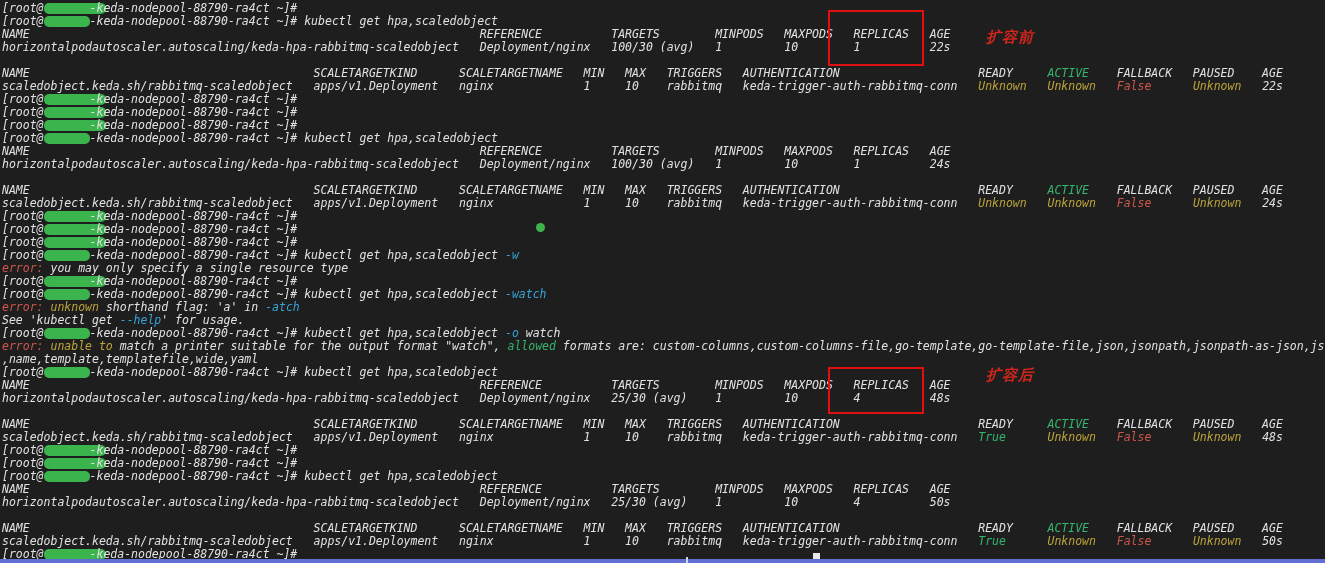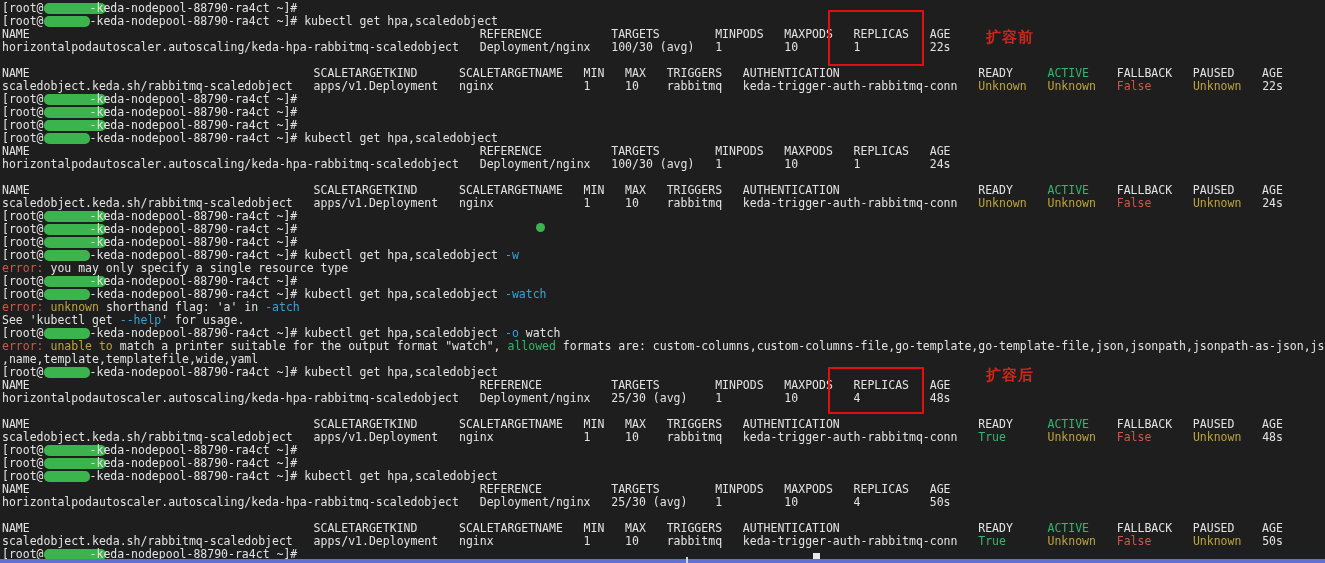--- a/index.html
+++ b/index.html
@@ -1,18 +1,18 @@
 <!DOCTYPE html>
 <html><head>
 <meta charset="utf-8">
 <style>
   html,body{margin:0;padding:0;}
   body{width:1325px;height:563px;background:#1e1e1e;overflow:hidden;}
   #screen{position:relative;width:1325px;height:563px;background:#1e1e1e;
-          font-family:"DejaVu Sans Mono",monospace;font-size:11.5px;color:#e2e2e2;}
+          font-family:"DejaVu Sans Mono",monospace;font-size:11.5px;color:#e2e2e2;font-style:italic;}
   #term{position:absolute;top:2px;left:2px;white-space:pre;}
   .line{height:13px;line-height:13px;}
   .blob{display:inline-block;height:11px;border-radius:5px;vertical-align:-2px;}
   .blob-std{width:46px;}
   .blob-wide{width:62px;margin-right:-16px;}
   .overlay{position:absolute;text-align:center;}
   .hlbox{border:2px solid transparent;background:transparent;box-sizing:border-box;}
   .annot{font-family:"Liberation Sans","DejaVu Sans",sans-serif;font-weight:bold;
          font-size:15px;letter-spacing:1px;white-space:nowrap;}
   .dot{border-radius:50%;}

